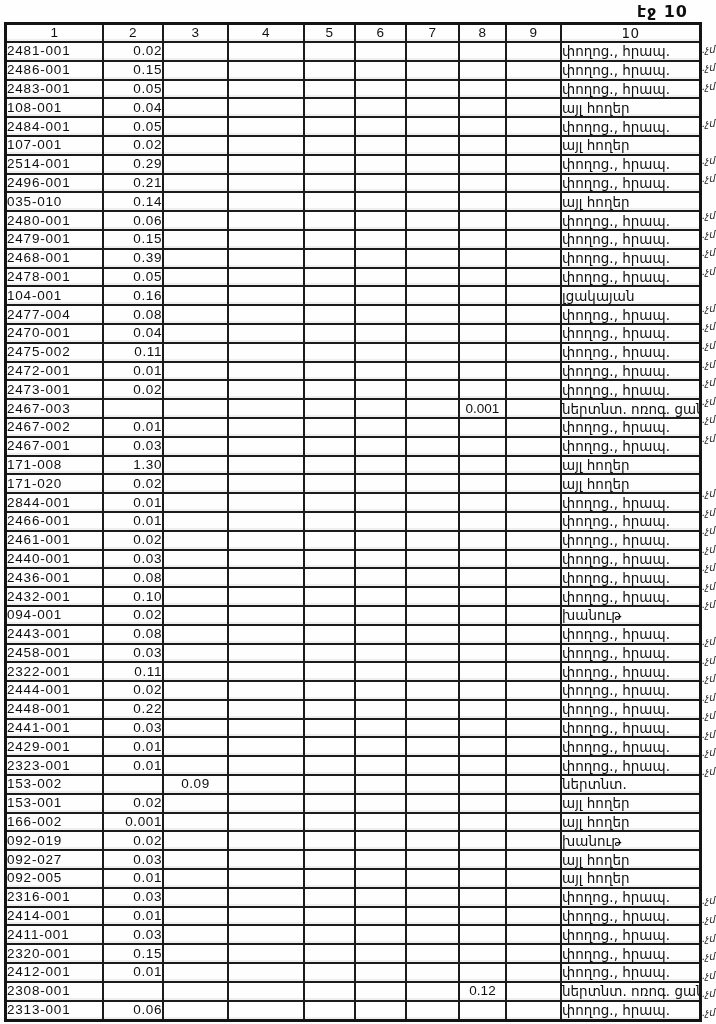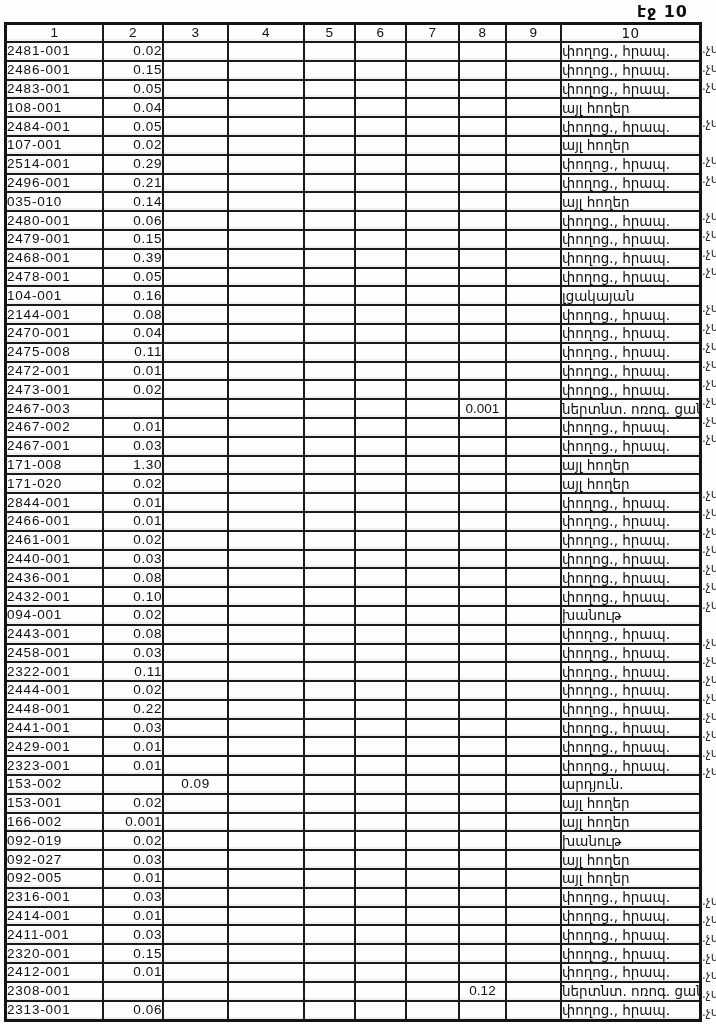--- a/index.html
+++ b/index.html
@@ -66,23 +66,24 @@
     position: absolute;
     left: 702px; top: 40px;
     width: 14px;
     overflow: hidden;
   }
   .frag-line {
     height: 18.52px;
     display: flex;
     align-items: center;
     font-family: "DejaVu Sans", sans-serif;
-    font-size: 12px;
+    font-size: 10px;
     color: #2a2a2a;
     white-space: nowrap;
+    font-style: italic;
   }
 </style>
 </head>
 <body>
 
 <div class="page">
   <div class="page-label">էջ 10</div>
 
   <table class="land-table">
     <thead>
@@ -262,21 +263,21 @@
           <td class="c3"></td>
           <td class="c4"></td>
           <td class="c5"></td>
           <td class="c6"></td>
           <td class="c7"></td>
           <td class="c8"></td>
           <td class="c9"></td>
           <td class="c10">լցակայան</td>
         </tr>
         <tr>
-          <td class="c1">2144-001</td>
+          <td class="c1">2477-004</td>
           <td class="c2">0.08</td>
           <td class="c3"></td>
           <td class="c4"></td>
           <td class="c5"></td>
           <td class="c6"></td>
           <td class="c7"></td>
           <td class="c8"></td>
           <td class="c9"></td>
           <td class="c10">փողոց., հրապ.</td>
         </tr>
@@ -286,21 +287,21 @@
           <td class="c3"></td>
           <td class="c4"></td>
           <td class="c5"></td>
           <td class="c6"></td>
           <td class="c7"></td>
           <td class="c8"></td>
           <td class="c9"></td>
           <td class="c10">փողոց., հրապ.</td>
         </tr>
         <tr>
-          <td class="c1">2475-008</td>
+          <td class="c1">2475-002</td>
           <td class="c2">0.11</td>
           <td class="c3"></td>
           <td class="c4"></td>
           <td class="c5"></td>
           <td class="c6"></td>
           <td class="c7"></td>
           <td class="c8"></td>
           <td class="c9"></td>
           <td class="c10">փողոց., հրապ.</td>
         </tr>
@@ -571,21 +572,21 @@
         <tr>
           <td class="c1">153-002</td>
           <td class="c2"></td>
           <td class="c3">0.09</td>
           <td class="c4"></td>
           <td class="c5"></td>
           <td class="c6"></td>
           <td class="c7"></td>
           <td class="c8"></td>
           <td class="c9"></td>
-          <td class="c10">արդյուն.</td>
+          <td class="c10">ներտնտ.</td>
         </tr>
         <tr>
           <td class="c1">153-001</td>
           <td class="c2">0.02</td>
           <td class="c3"></td>
           <td class="c4"></td>
           <td class="c5"></td>
           <td class="c6"></td>
           <td class="c7"></td>
           <td class="c8"></td>

